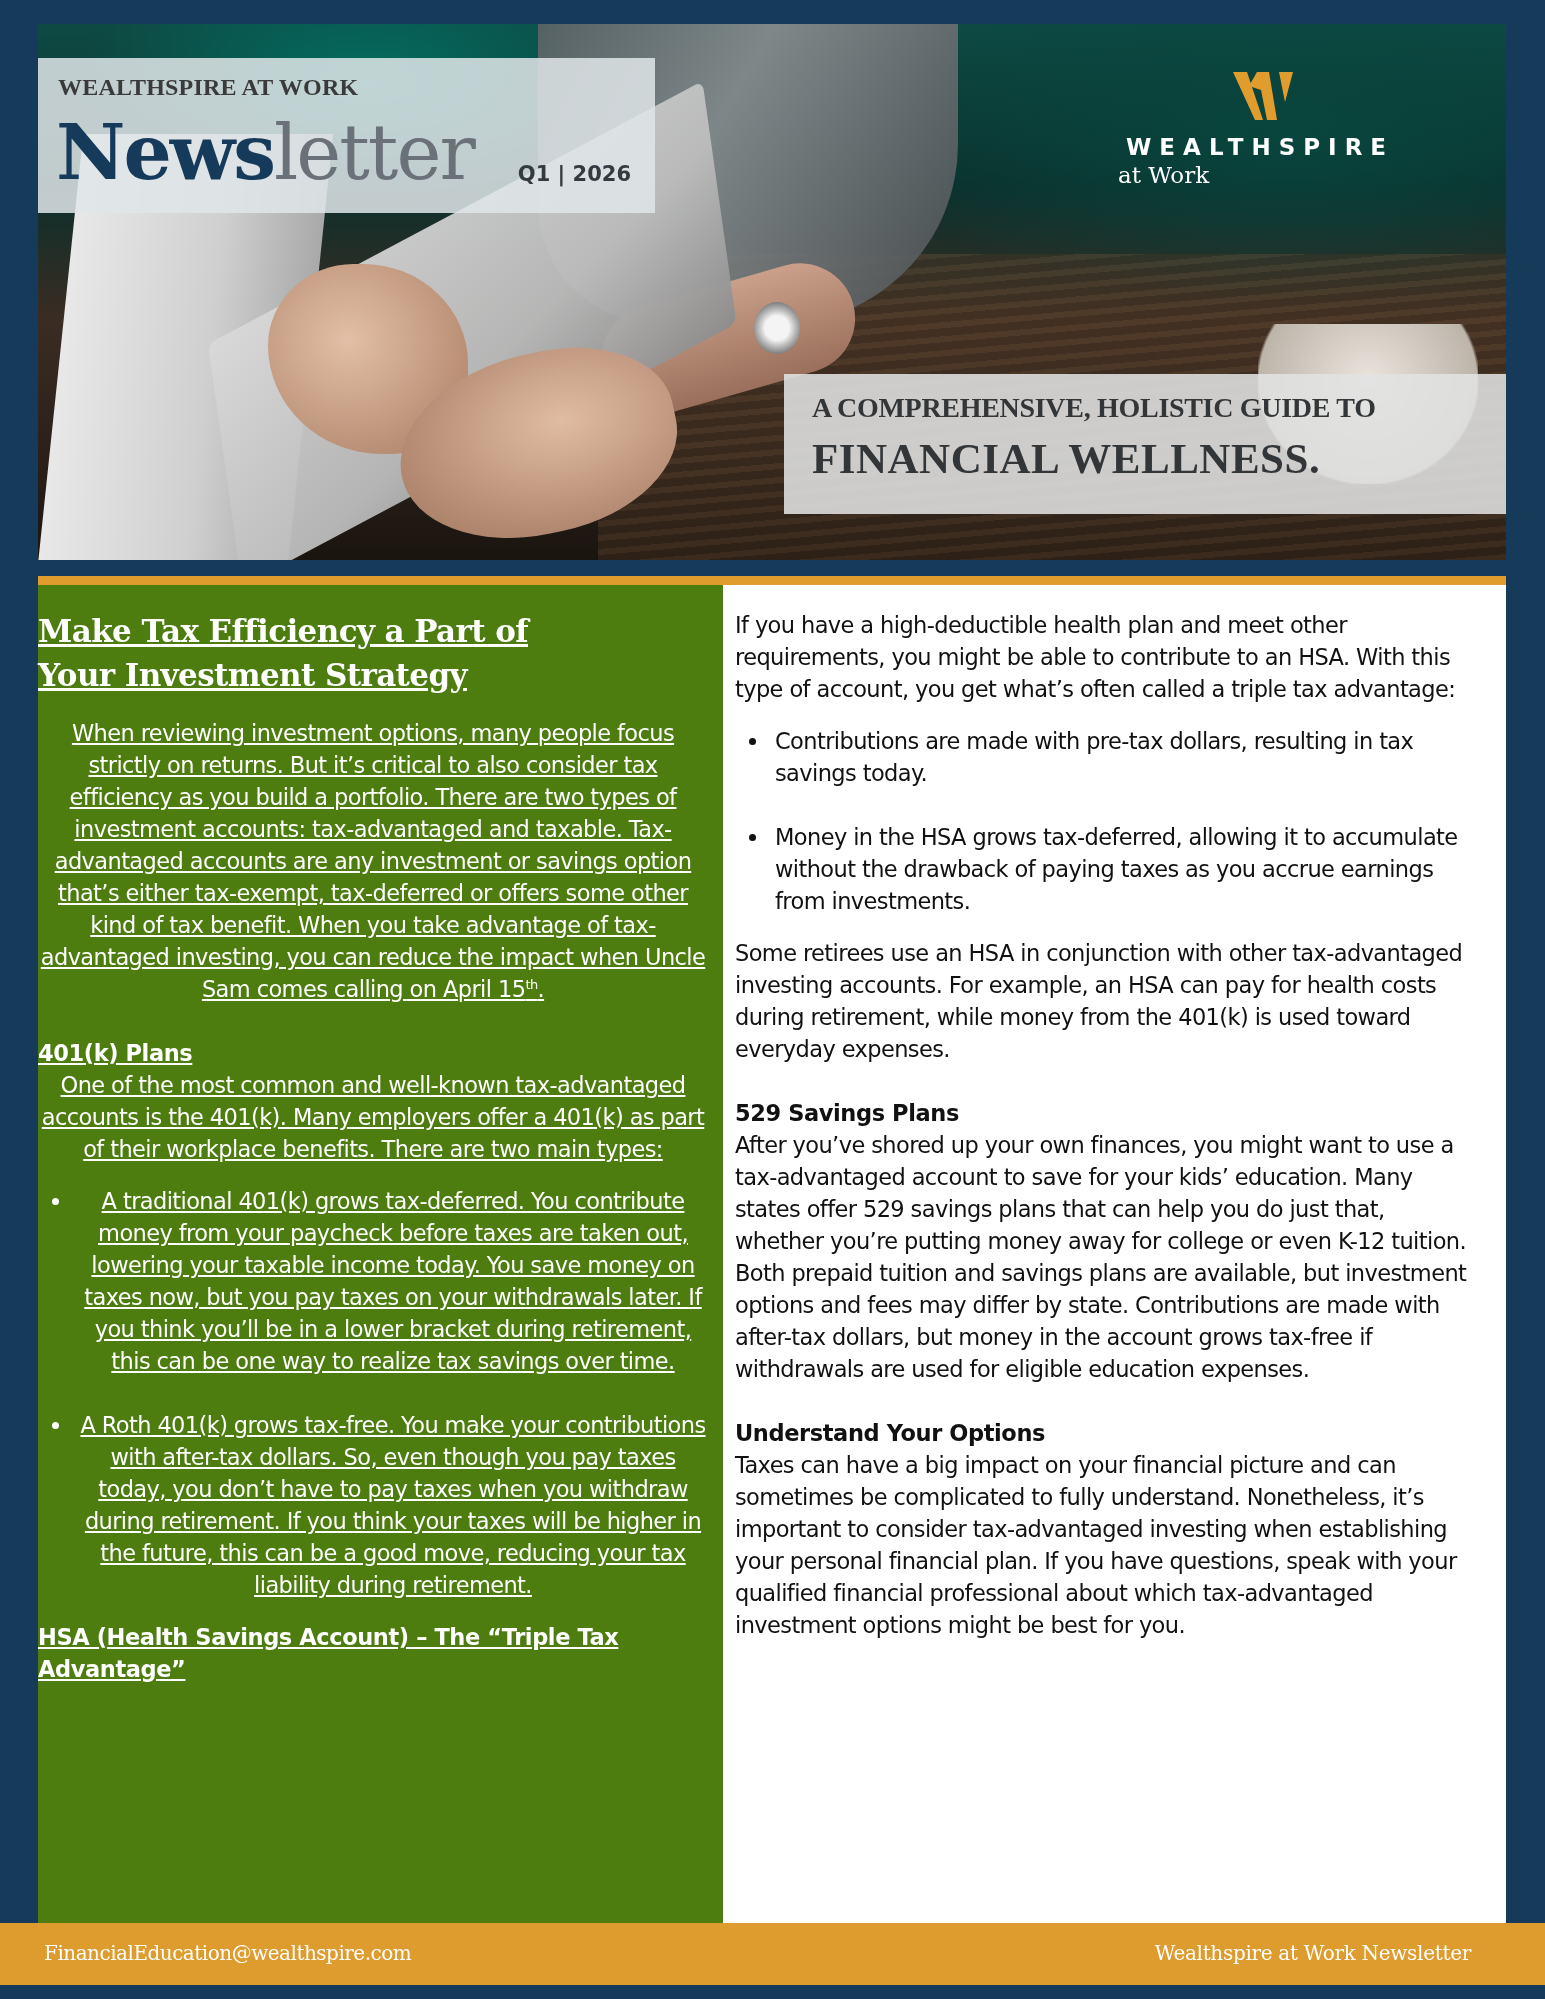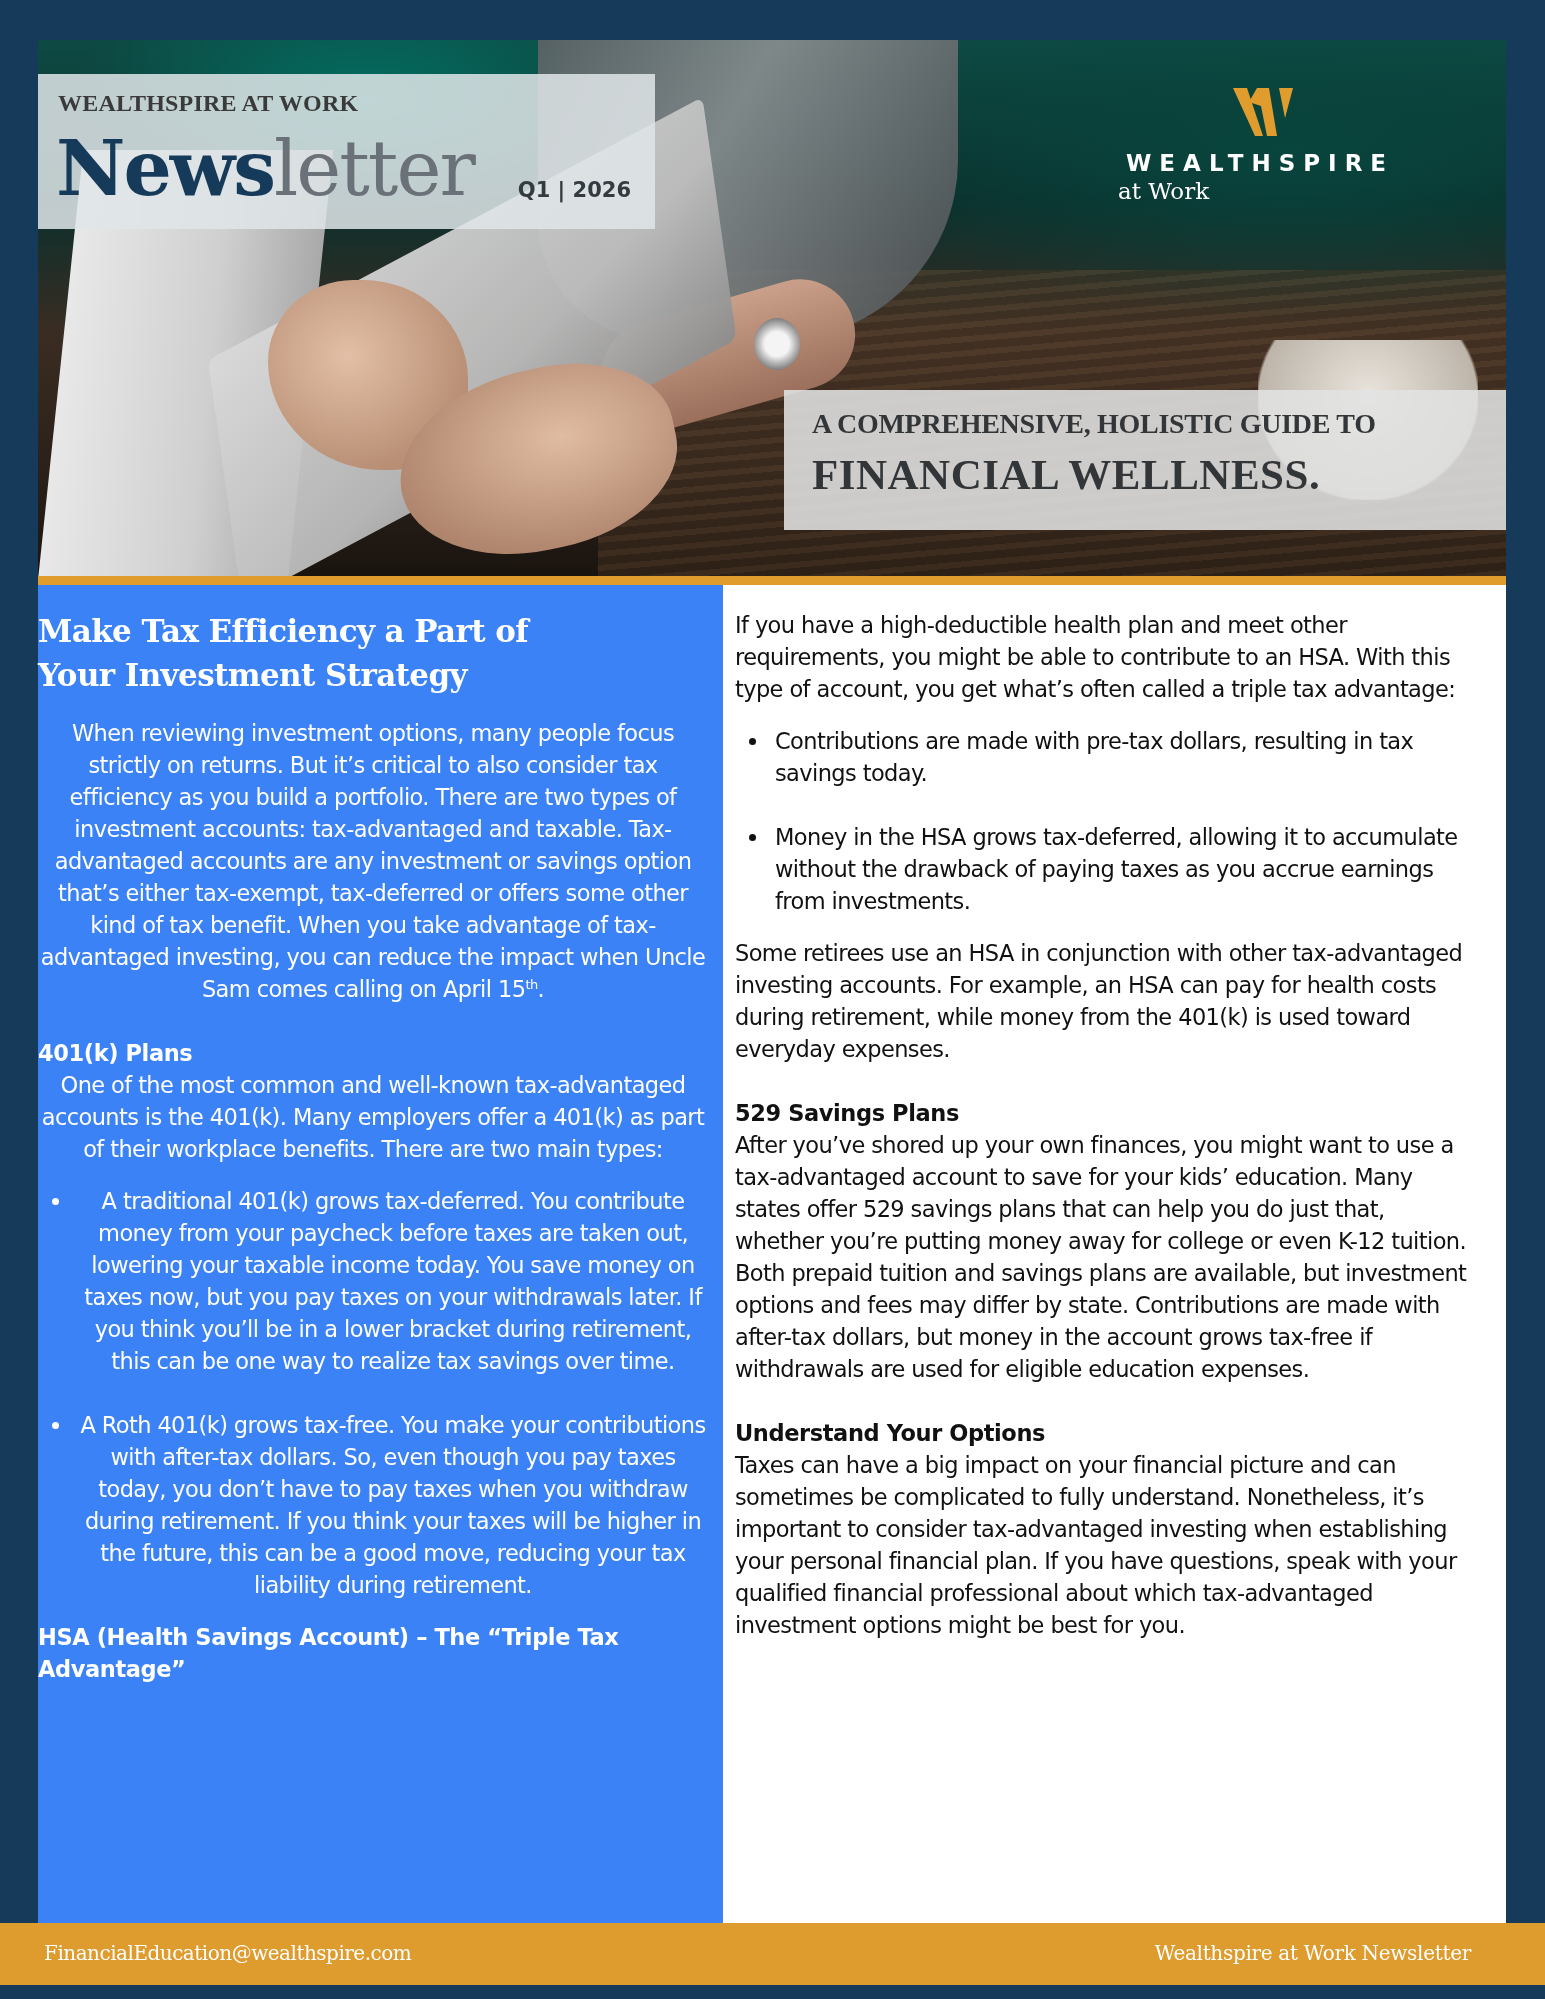--- a/index.html
+++ b/index.html
@@ -7,21 +7,21 @@
     body {
       background: #163a5a;
       font-family: "Liberation Sans", sans-serif;
       position: relative;
       overflow: hidden;
     }
     .page { position: absolute; left: 0; top: 0; width: 1545px; height: 1999px; background: #163a5a; }
 
     
     .hero {
-      position: absolute; left: 38px; top: 40px; width: 1468px; height: 536px;
+      position: absolute; left: 38px; top: 24px; width: 1468px; height: 536px;
       overflow: hidden;
       background:
         radial-gradient(ellipse 420px 180px at 330px 60px, rgba(0,120,105,0.85), rgba(0,0,0,0) 70%),
         radial-gradient(ellipse 600px 220px at 1250px 110px, rgba(8,70,62,0.95), rgba(0,0,0,0) 75%),
         linear-gradient(180deg, #0e4a44 0%, #0b2f2c 30%, #3a2c22 55%, #2b211a 80%, #1a140f 100%);
     }
     .hero .laptop {
       position: absolute; left: 0; top: 110px; width: 250px; height: 430px;
       background: linear-gradient(90deg, #e8e8e8 0%, #cfcfcf 60%, #a9a9a9 100%);
       transform: skewX(-6deg); transform-origin: bottom left;
@@ -113,21 +113,21 @@
       position: absolute; left: 28px; top: 60px;
       font-family: "Liberation Serif", serif; font-weight: bold; font-size: 43px; color: #333638;
       letter-spacing: 0.5px;
     }
 
     .gold-rule { position: absolute; left: 38px; top: 576px; width: 1468px; height: 9px; background: #e09d2e; }
 
     
     .col-left {
       position: absolute; left: 38px; top: 585px; width: 685px; height: 1338px;
-      background: #3b82f6; color: #ffffff; padding: 24px 0 0 0;
+      background: #4d7c0f; color: #ffffff; padding: 24px 0 0 0; text-decoration: underline;
     }
     .col-right {
       position: absolute; left: 723px; top: 585px; width: 783px; height: 1338px;
       background: #ffffff; color: #111111; padding: 24px 0 0 12px;
     }
     .article-title {
       font-family: "DejaVu Serif", serif; font-weight: bold; font-size: 31px; line-height: 44px;
       color: #ffffff; letter-spacing: -0.6px; margin-top: 0px;
     }
     .body-text {

